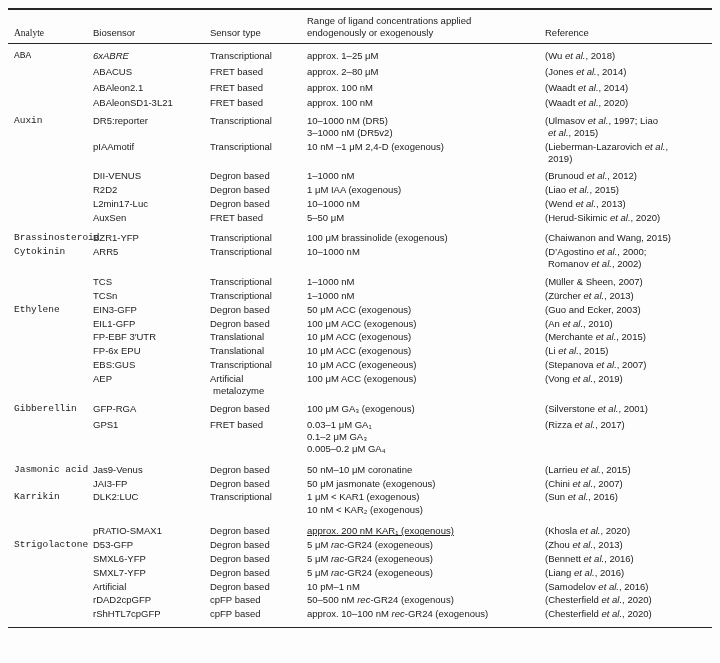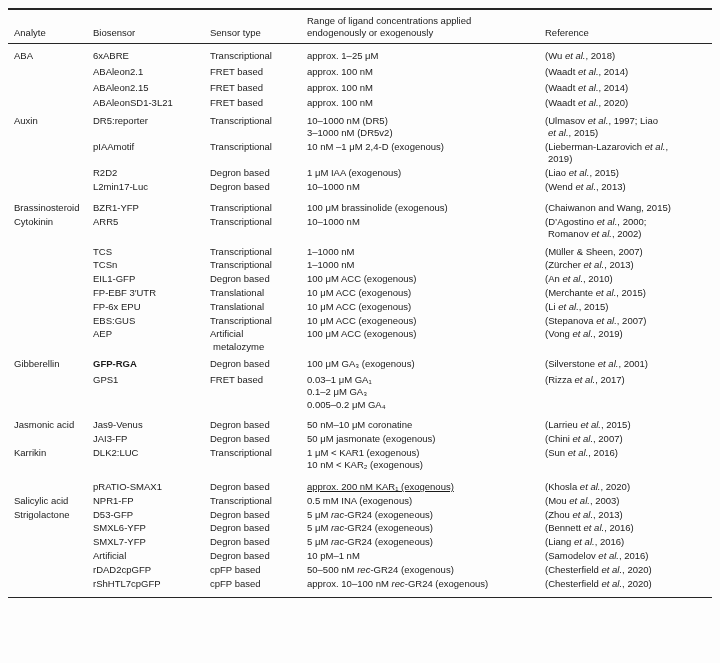--- a/index.html
+++ b/index.html
@@ -33,28 +33,28 @@
   col.c5 { width: 167px; }
 
   thead th {
     font-weight: normal;
     text-align: left;
     vertical-align: bottom;
     padding: 5px 2px 4px 0;
     border-bottom: 1px solid #262626;
     white-space: pre-line;
   }
-  thead th.first { padding-left: 6px; }
+  thead th.first { padding-left: 6px; font-family: Liberation Serif, serif; }
 
   tbody td {
     vertical-align: top;
     padding: 1.6px 2px 0 0;
     white-space: pre-line;
   }
-  tbody td.first { padding-left: 6px; }
+  tbody td.first { padding-left: 6px; font-family: Liberation Mono, monospace; }
   tbody tr.last-row td { padding-bottom: 7px; }
 
   
   .hang {
     padding-left: 3px;
     text-indent: -3px;
   }
   i { font-style: italic; }
 </style>
 </head>
@@ -75,35 +75,35 @@
         <th>Biosensor</th>
         <th>Sensor type</th>
         <th>Range of ligand concentrations applied
 endogenously or exogenously</th>
         <th>Reference</th>
       </tr>
     </thead>
     <tbody id="table-body">
         <tr>
     <td class="first" style="padding-top: 5.6px;">ABA</td>
-    <td style="padding-top: 5.6px;">6xABRE</td>
+    <td style="padding-top: 5.6px; font-style: italic;">6xABRE</td>
     <td class="hang" style="padding-top: 5.6px;">Transcriptional</td>
     <td style="padding-top: 5.6px;">approx. 1–25 μM</td>
     <td class="hang" style="padding-top: 5.6px;">(Wu <i>et al.</i>, 2018)</td>
   </tr>
         <tr>
     <td class="first" style="padding-top: 3.6px;"></td>
+    <td style="padding-top: 3.6px;">ABACUS</td>
+    <td class="hang" style="padding-top: 3.6px;">FRET based</td>
+    <td style="padding-top: 3.6px;">approx. 2–80 μM</td>
+    <td class="hang" style="padding-top: 3.6px;">(Jones <i>et al.</i>, 2014)</td>
+  </tr>
+        <tr>
+    <td class="first" style="padding-top: 3.6px;"></td>
     <td style="padding-top: 3.6px;">ABAleon2.1</td>
-    <td class="hang" style="padding-top: 3.6px;">FRET based</td>
-    <td style="padding-top: 3.6px;">approx. 100 nM</td>
-    <td class="hang" style="padding-top: 3.6px;">(Waadt <i>et al.</i>, 2014)</td>
-  </tr>
-        <tr>
-    <td class="first" style="padding-top: 3.6px;"></td>
-    <td style="padding-top: 3.6px;">ABAleon2.15</td>
     <td class="hang" style="padding-top: 3.6px;">FRET based</td>
     <td style="padding-top: 3.6px;">approx. 100 nM</td>
     <td class="hang" style="padding-top: 3.6px;">(Waadt <i>et al.</i>, 2014)</td>
   </tr>
         <tr>
     <td class="first" style="padding-top: 3.6px;"></td>
     <td style="padding-top: 3.6px;">ABAleonSD1-3L21</td>
     <td class="hang" style="padding-top: 3.6px;">FRET based</td>
     <td style="padding-top: 3.6px;">approx. 100 nM</td>
     <td class="hang" style="padding-top: 3.6px;">(Waadt <i>et al.</i>, 2020)</td>
@@ -119,32 +119,46 @@
   </tr>
         <tr>
     <td class="first"></td>
     <td>pIAAmotif</td>
     <td class="hang">Transcriptional</td>
     <td>10 nM –1 μM 2,4-D (exogenous)</td>
     <td class="hang">(Lieberman-Lazarovich <i>et al.</i>,
 2019)</td>
   </tr>
         <tr>
+    <td class="first" style="padding-top: 4.6px;"></td>
+    <td style="padding-top: 4.6px;">DII-VENUS</td>
+    <td class="hang" style="padding-top: 4.6px;">Degron based</td>
+    <td style="padding-top: 4.6px;">1–1000 nM</td>
+    <td class="hang" style="padding-top: 4.6px;">(Brunoud <i>et al.</i>, 2012)</td>
+  </tr>
+        <tr>
     <td class="first"></td>
     <td>R2D2</td>
     <td class="hang">Degron based</td>
     <td>1 μM IAA (exogenous)</td>
     <td class="hang">(Liao <i>et al.</i>, 2015)</td>
   </tr>
         <tr>
     <td class="first"></td>
     <td>L2min17-Luc</td>
     <td class="hang">Degron based</td>
     <td>10–1000 nM</td>
     <td class="hang">(Wend <i>et al.</i>, 2013)</td>
+  </tr>
+        <tr>
+    <td class="first"></td>
+    <td>AuxSen</td>
+    <td class="hang">FRET based</td>
+    <td>5–50 μM</td>
+    <td class="hang">(Herud-Sikimic <i>et al.</i>, 2020)</td>
   </tr>
         <tr>
     <td class="first" style="padding-top: 8.6px;">Brassinosteroid</td>
     <td style="padding-top: 8.6px;">BZR1-YFP</td>
     <td class="hang" style="padding-top: 8.6px;">Transcriptional</td>
     <td style="padding-top: 8.6px;">100 μM brassinolide (exogenous)</td>
     <td class="hang" style="padding-top: 8.6px;">(Chaiwanon and Wang, 2015)</td>
   </tr>
         <tr>
     <td class="first">Cytokinin</td>
@@ -162,20 +176,27 @@
     <td class="hang" style="padding-top: 5.6px;">(Müller &amp; Sheen, 2007)</td>
   </tr>
         <tr>
     <td class="first"></td>
     <td>TCSn</td>
     <td class="hang">Transcriptional</td>
     <td>1–1000 nM</td>
     <td class="hang">(Zürcher <i>et al.</i>, 2013)</td>
   </tr>
         <tr>
+    <td class="first">Ethylene</td>
+    <td>EIN3-GFP</td>
+    <td class="hang">Degron based</td>
+    <td>50 μM ACC (exogenous)</td>
+    <td class="hang">(Guo and Ecker, 2003)</td>
+  </tr>
+        <tr>
     <td class="first"></td>
     <td>EIL1-GFP</td>
     <td class="hang">Degron based</td>
     <td>100 μM ACC (exogenous)</td>
     <td class="hang">(An <i>et al.</i>, 2010)</td>
   </tr>
         <tr>
     <td class="first"></td>
     <td>FP-EBF 3′UTR</td>
     <td class="hang">Translational</td>
@@ -199,21 +220,21 @@
         <tr>
     <td class="first"></td>
     <td>AEP</td>
     <td class="hang">Artificial
 metalozyme</td>
     <td>100 μM ACC (exogenous)</td>
     <td class="hang">(Vong <i>et al.</i>, 2019)</td>
   </tr>
         <tr>
     <td class="first" style="padding-top: 5.6px;">Gibberellin</td>
-    <td style="padding-top: 5.6px; font-weight: bold;">GFP-RGA</td>
+    <td style="padding-top: 5.6px;">GFP-RGA</td>
     <td class="hang" style="padding-top: 5.6px;">Degron based</td>
     <td style="padding-top: 5.6px;">100 μM GA₃ (exogenous)</td>
     <td class="hang" style="padding-top: 5.6px;">(Silverstone <i>et al.</i>, 2001)</td>
   </tr>
         <tr>
     <td class="first" style="padding-top: 3.6px;"></td>
     <td style="padding-top: 3.6px;">GPS1</td>
     <td class="hang" style="padding-top: 3.6px;">FRET based</td>
     <td style="padding-top: 3.6px;">0.03–1 μM GA₁
 0.1–2 μM GA₃
@@ -243,27 +264,20 @@
     <td class="hang">(Sun <i>et al.</i>, 2016)</td>
   </tr>
         <tr>
     <td class="first" style="padding-top: 9.6px;"></td>
     <td style="padding-top: 9.6px;">pRATIO-SMAX1</td>
     <td class="hang" style="padding-top: 9.6px;">Degron based</td>
     <td style="padding-top: 9.6px; text-decoration: underline;">approx. 200 nM KAR₁ (exogenous)</td>
     <td class="hang" style="padding-top: 9.6px;">(Khosla <i>et al.</i>, 2020)</td>
   </tr>
         <tr>
-    <td class="first">Salicylic acid</td>
-    <td>NPR1-FP</td>
-    <td class="hang">Transcriptional</td>
-    <td>0.5 mM INA (exogenous)</td>
-    <td class="hang">(Mou <i>et al.</i>, 2003)</td>
-  </tr>
-        <tr>
     <td class="first">Strigolactone</td>
     <td>D53-GFP</td>
     <td class="hang">Degron based</td>
     <td>5 μM <i>rac</i>-GR24 (exogeneous)</td>
     <td class="hang">(Zhou <i>et al.</i>, 2013)</td>
   </tr>
         <tr>
     <td class="first"></td>
     <td>SMXL6-YFP</td>
     <td class="hang">Degron based</td>

